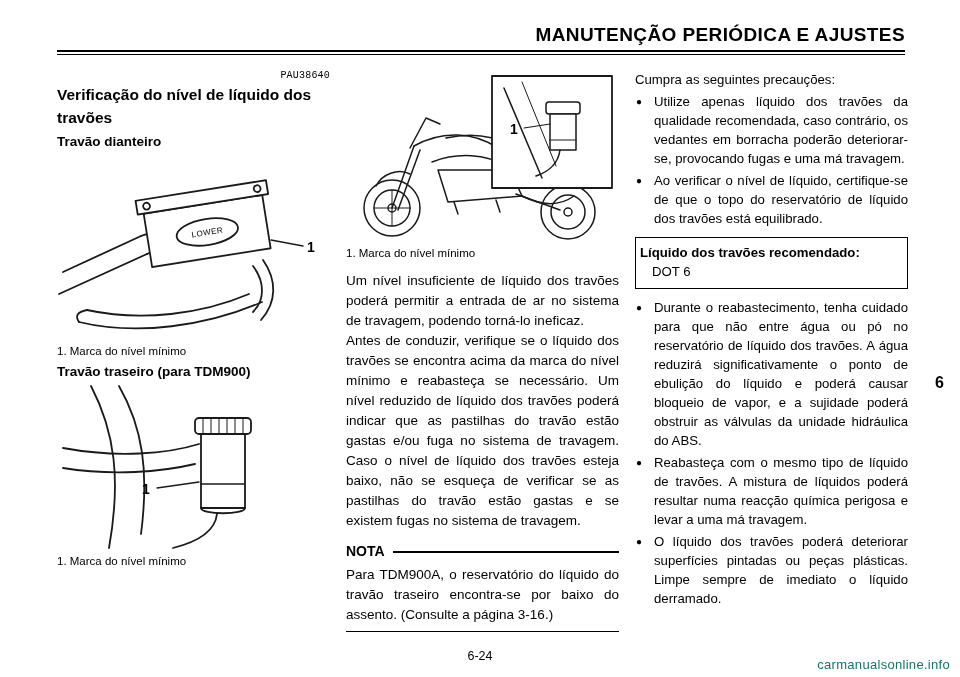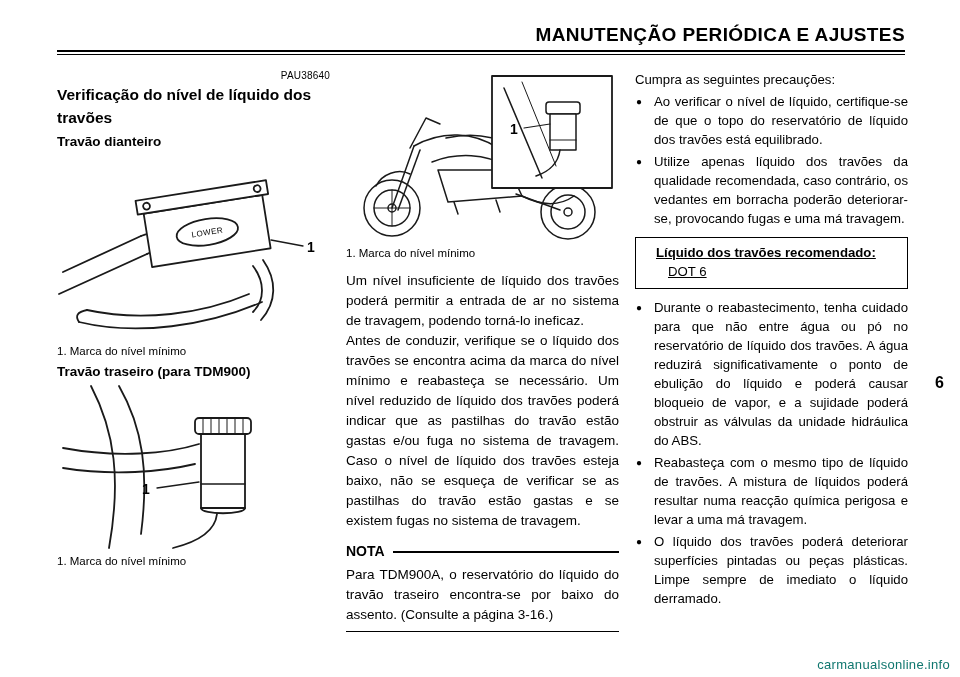--- a/index.html
+++ b/index.html
@@ -20,21 +20,21 @@
     position:absolute; top:50px; left:57px; right:55px; height:5px;
     border-top:2.5px solid #000; border-bottom:1.2px solid #000;
   }
 
   
   .col { position:absolute; top:70px; width:273px; }
   .col-left  { left:57px; }
   .col-mid   { left:346px; }
   .col-right { left:635px; }
 
-  .ref-code { font-size:10px; text-align:right; letter-spacing:.2px; }
+  .ref-code { font-size:10px; text-align:right; letter-spacing:.2px;font-family:Liberation Mono, monospace; }
   .section-heading { font-size:15.5px; font-weight:bold; line-height:23px; margin-top:2px; }
   .sub-heading { font-size:13.5px; font-weight:bold; margin-top:4px; line-height:17px; }
 
   .fig { position:relative; margin-top:4px; }
   .fig svg { display:block; }
   .fig-caption { font-size:11.5px; margin-top:2px; line-height:15px; }
 
   .body-text { font-size:13.5px; line-height:20px; text-align:justify; margin-top:10px; hyphens:auto; }
   .body-text + .body-text { margin-top:0; }
 
@@ -44,21 +44,21 @@
   .nota-text { font-size:13.5px; line-height:20px; text-align:justify; margin-top:6px; hyphens:auto; }
   .nota-endline { height:1.2px; background:#000; margin-top:6px; }
 
   .intro-line { font-size:13.2px; line-height:19px; }
   .bullet {
     position:relative; padding-left:19px; margin-top:3px;
     font-size:13.2px; line-height:19px; text-align:justify; hyphens:auto;
   }
   .bullet::before { content:"●"; position:absolute; left:1px; top:0; font-size:10px; line-height:19px; }
 
-  .rec-box { border:1.6px solid #000; margin:9px 0; padding:5px 8px 7px 20px;text-decoration:underline; }
+  .rec-box { border:1.6px solid #000; margin:9px 0; padding:5px 8px 7px 4px; }
   .box-title { font-size:13.2px; font-weight:bold; line-height:19px; }
   .box-value { font-size:13.2px; line-height:19px; padding-left:12px; }
 
   .chapter-tab { position:absolute; right:16px; top:374px; font-size:16px; font-weight:bold; }
   .page-number { position:absolute; left:0; right:0; bottom:14px; text-align:center; font-size:12.5px; }
   .watermark { position:absolute; right:10px; bottom:5px; font-size:13px; color:#0f766e; letter-spacing:.3px; }
 
   svg text { font-family:"Liberation Sans", sans-serif; fill:#000; }
   .svg-callout { font-size:14px; font-weight:bold; }
   .svg-lower { font-size:8px; letter-spacing:.5px; }
@@ -177,29 +177,30 @@
       <span class="nota-label">NOTA</span>
       <span class="nota-rule"></span>
     </div>
     <p class="nota-text">Para TDM900A, o reservatório do líquido do travão traseiro encontra-se por baixo do assento. (Consulte a página 3-16.)</p>
     <div class="nota-endline"></div>
   </section>
 
   <section class="col col-right">
     <p class="intro-line">Cumpra as seguintes precauções:</p>
 
+    <div class="bullet">Utilize apenas líquido dos travões da qualidade recomendada, caso contrário, os vedantes em borracha poderão deteriorar-se, provocando fugas e uma má travagem.</div>
     <div class="bullet">Ao verificar o nível de líquido, certifique-se de que o topo do reservatório de líquido dos travões está equilibrado.</div>
-    <div class="bullet">Utilize apenas líquido dos travões da qualidade recomendada, caso contrário, os vedantes em borracha poderão deteriorar-se, provocando fugas e uma má travagem.</div>
 
     <div class="rec-box">
       <div class="box-title">Líquido dos travões recomendado:</div>
       <div class="box-value">DOT 6</div>
     </div>
 
     <div class="bullet">Durante o reabastecimento, tenha cuidado para que não entre água ou pó no reservatório de líquido dos travões. A água reduzirá significativamente o ponto de ebulição do líquido e poderá causar bloqueio de vapor, e a sujidade poderá obstruir as válvulas da unidade hidráulica do ABS.</div>
     <div class="bullet">Reabasteça com o mesmo tipo de líquido de travões. A mistura de líquidos poderá resultar numa reacção química perigosa e levar a uma má travagem.</div>
     <div class="bullet">O líquido dos travões poderá deteriorar superfícies pintadas ou peças plásticas. Limpe sempre de imediato o líquido derramado.</div>
   </section>
 
   <div class="chapter-tab">6</div>
+  <div class="page-number">6-24</div>
   <div class="watermark">carmanualsonline.info</div>
 
 </div>
 
 </body></html>

